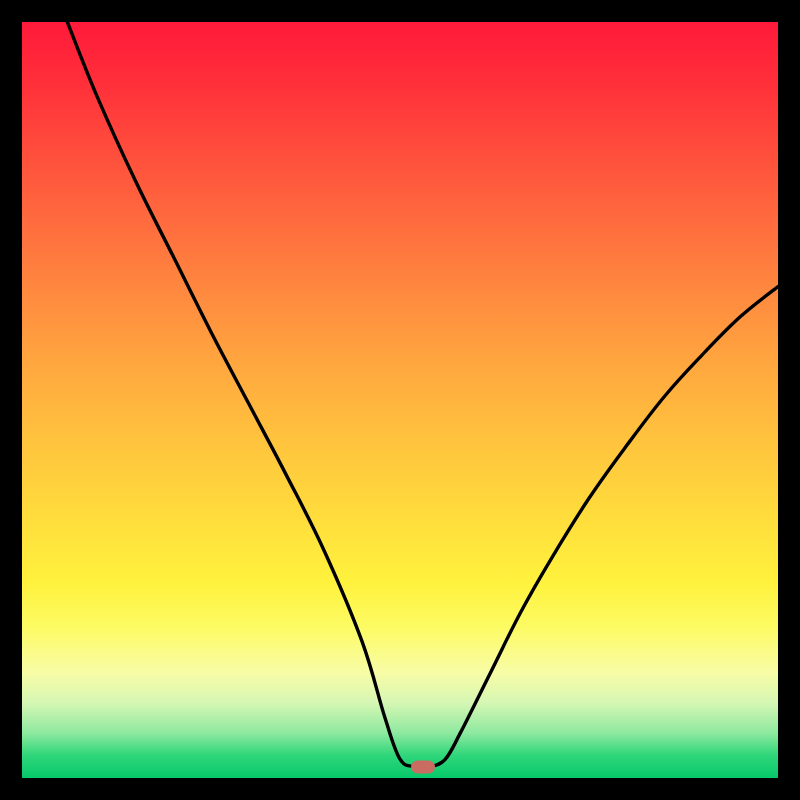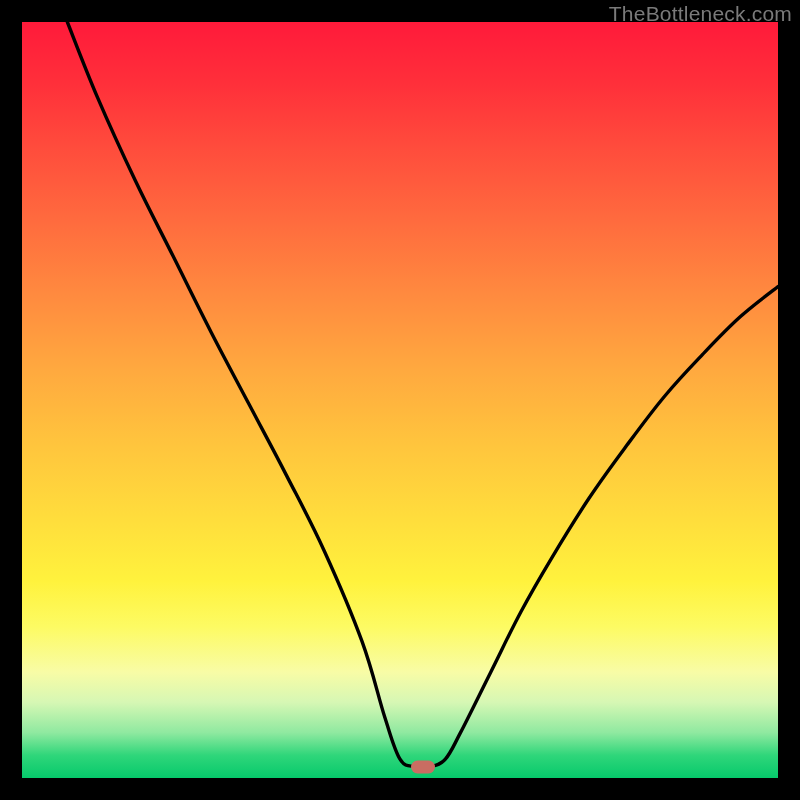--- a/index.html
+++ b/index.html
@@ -76,14 +76,13 @@
 
   <div class="plot">
 
     <svg class="curve" viewBox="0 0 756 756" preserveAspectRatio="none">
       <path id="curve-path" fill="none" stroke="#000" stroke-width="3.4" stroke-linecap="round" stroke-linejoin="round" d="M 45.36 0.00 C 50.80 13.61, 63.35 47.02, 75.60 75.60 C 87.85 104.18, 99.79 130.18, 113.40 158.76 C 127.01 187.34, 137.59 207.14, 151.20 234.36 C 164.81 261.58, 175.39 283.42, 189.00 309.96 C 202.61 336.50, 213.19 355.92, 226.80 381.78 C 240.41 407.64, 250.99 427.06, 264.60 453.60 C 278.21 480.14, 288.79 499.26, 302.40 529.20 C 316.01 559.14, 329.31 589.98, 340.20 619.92 C 351.09 649.86, 356.08 674.43, 362.88 695.52 C 369.68 716.61, 372.56 728.25, 378.00 737.10 C 383.44 745.95, 387.68 743.30, 393.12 744.66 C 398.56 746.02, 402.80 746.02, 408.24 744.66 C 413.68 743.30, 417.92 743.22, 423.36 737.10 C 428.80 730.98, 430.32 726.29, 438.48 710.64 C 446.64 694.99, 457.83 671.93, 468.72 650.16 C 479.61 628.39, 488.07 610.09, 498.96 589.68 C 509.85 569.27, 516.95 557.17, 529.20 536.76 C 541.45 516.35, 553.39 496.69, 567.00 476.28 C 580.61 455.87, 591.19 441.73, 604.80 423.36 C 618.41 404.99, 628.99 390.55, 642.60 374.22 C 656.21 357.89, 666.79 346.93, 680.40 332.64 C 694.01 318.35, 704.59 307.09, 718.20 294.84 C 731.81 282.59, 749.20 270.04, 756.00 264.60"></path>
     </svg>
 
     <div class="marker" id="marker" style="left: 401.436px; top: 744.66px;"></div>
   </div>
 
-  <div class="watermark">TheBottleneck.com</div>
 </div>
 
 </body></html>

